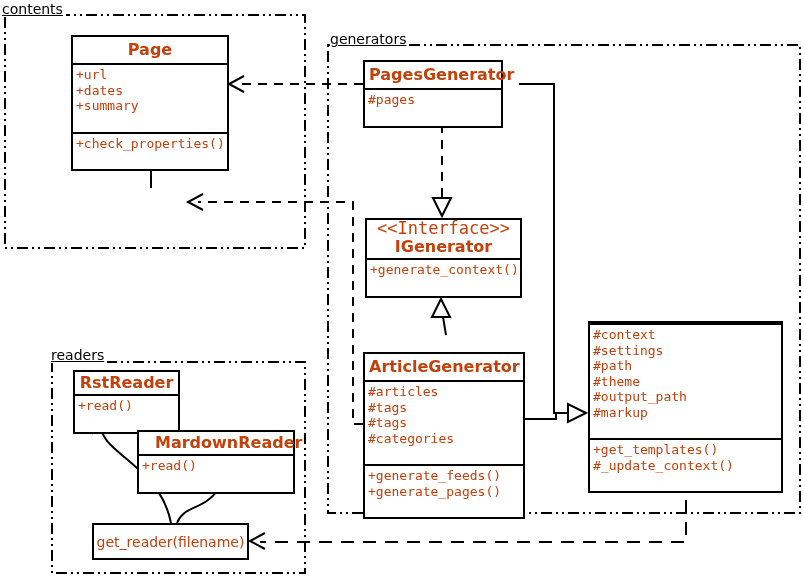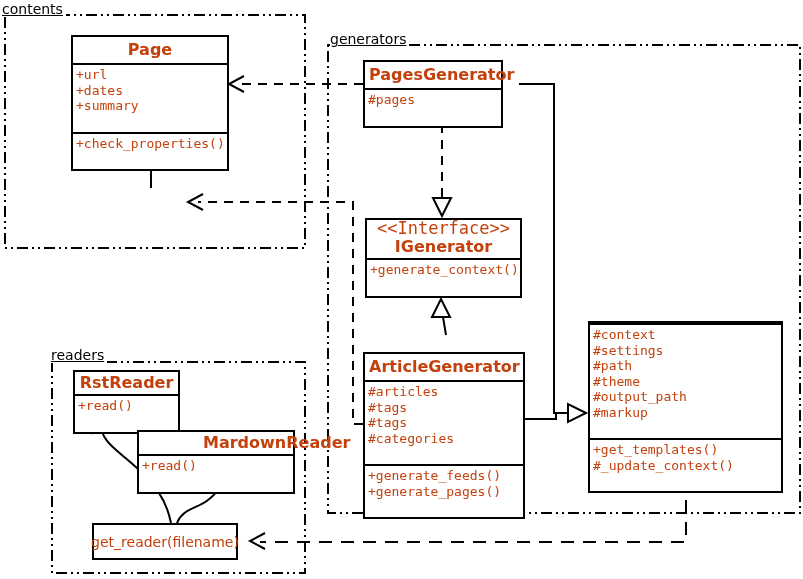--- a/index.html
+++ b/index.html
@@ -195,21 +195,21 @@
   </div>
 
   <div class="uml-class" style="left:73px;top:370px;width:107px;">
     <div class="uml-title small" style="padding:0 4px;">RstReader</div>
     <div class="uml-section">
       <span class="uml-line">+read()</span>
     </div>
   </div>
 
   <div class="uml-class" style="left:137px;top:430px;width:158px;">
-    <div class="uml-title small" style="padding:0 16px;margin-left:48px;">MardownReader</div>
+    <div class="uml-title small" style="padding:0 16px;">MardownReader</div>
     <div class="uml-section">
       <span class="uml-line">+read()</span>
     </div>
   </div>
 
-  <div class="uml-class plain-box" style="left:92px;top:523px;width:146px;height:37px;">get_reader(filename)</div>
+  <div class="uml-class plain-box" style="left:92px;top:523px;width:157px;height:37px;">get_reader(filename)</div>
 
 </div>
 
 </body></html>

